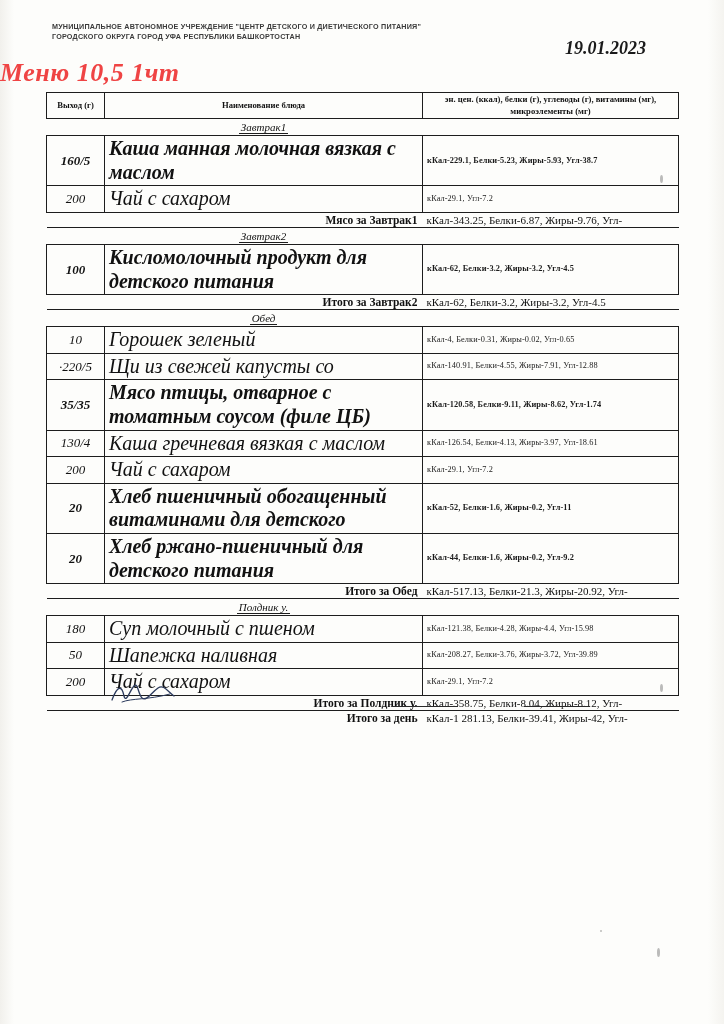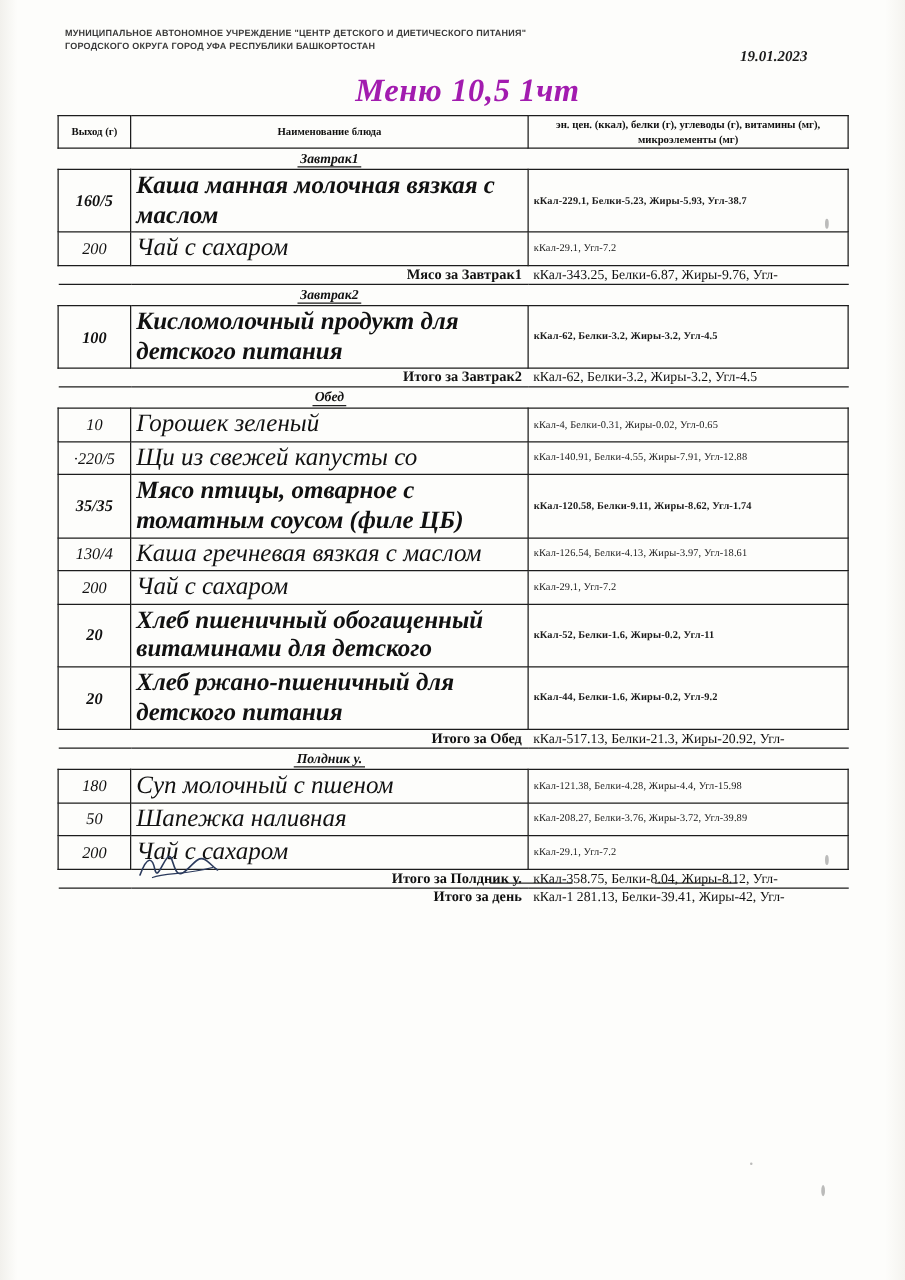--- a/index.html
+++ b/index.html
@@ -47,35 +47,33 @@
     color: #3a3a3a;
     text-transform: uppercase;
   }
   .date {
     position: absolute;
     right: 78px;
     top: 38px;
     font-family: "Liberation Serif", serif;
     font-style: italic;
     font-weight: bold;
-    font-size: 12px;
+    font-size: 18px;
     color: #1a1a1a;
     text-align: right;
   }
   .title {
     position: absolute;
     left: 0; right: 0;
     top: 58px;
-    text-align: center;
     font-size: 26px;
     font-style: italic;
     font-weight: bold;
     letter-spacing: .5px;
-    color: #a21caf;
-    margin-left: 24px;
+    color: #ef4444;
   }
 
   table.menu {
     position: absolute;
     left: 46px;
     top: 92px;
     width: 632px;
     border-collapse: collapse;
     table-layout: fixed;
   }
@@ -119,21 +117,21 @@
     padding-left: 4px;
     letter-spacing: .1px;
     margin-left: 43px;
   }
 
   tr.section td {
     border: none;
     border-bottom: 1px solid #1d1d1d;
     text-align: center;
     font-style: italic;
-    font-weight: bold;
+    font-weight: normal;
     font-size: 11px;
     padding: 2px 0 1px 0;
     background: transparent;
   }
   tr.section td.nb {
     border-bottom: none;
   }
   tr.section .secwrap {
     display: inline-block;
     border-bottom: 1px solid #1d1d1d;

